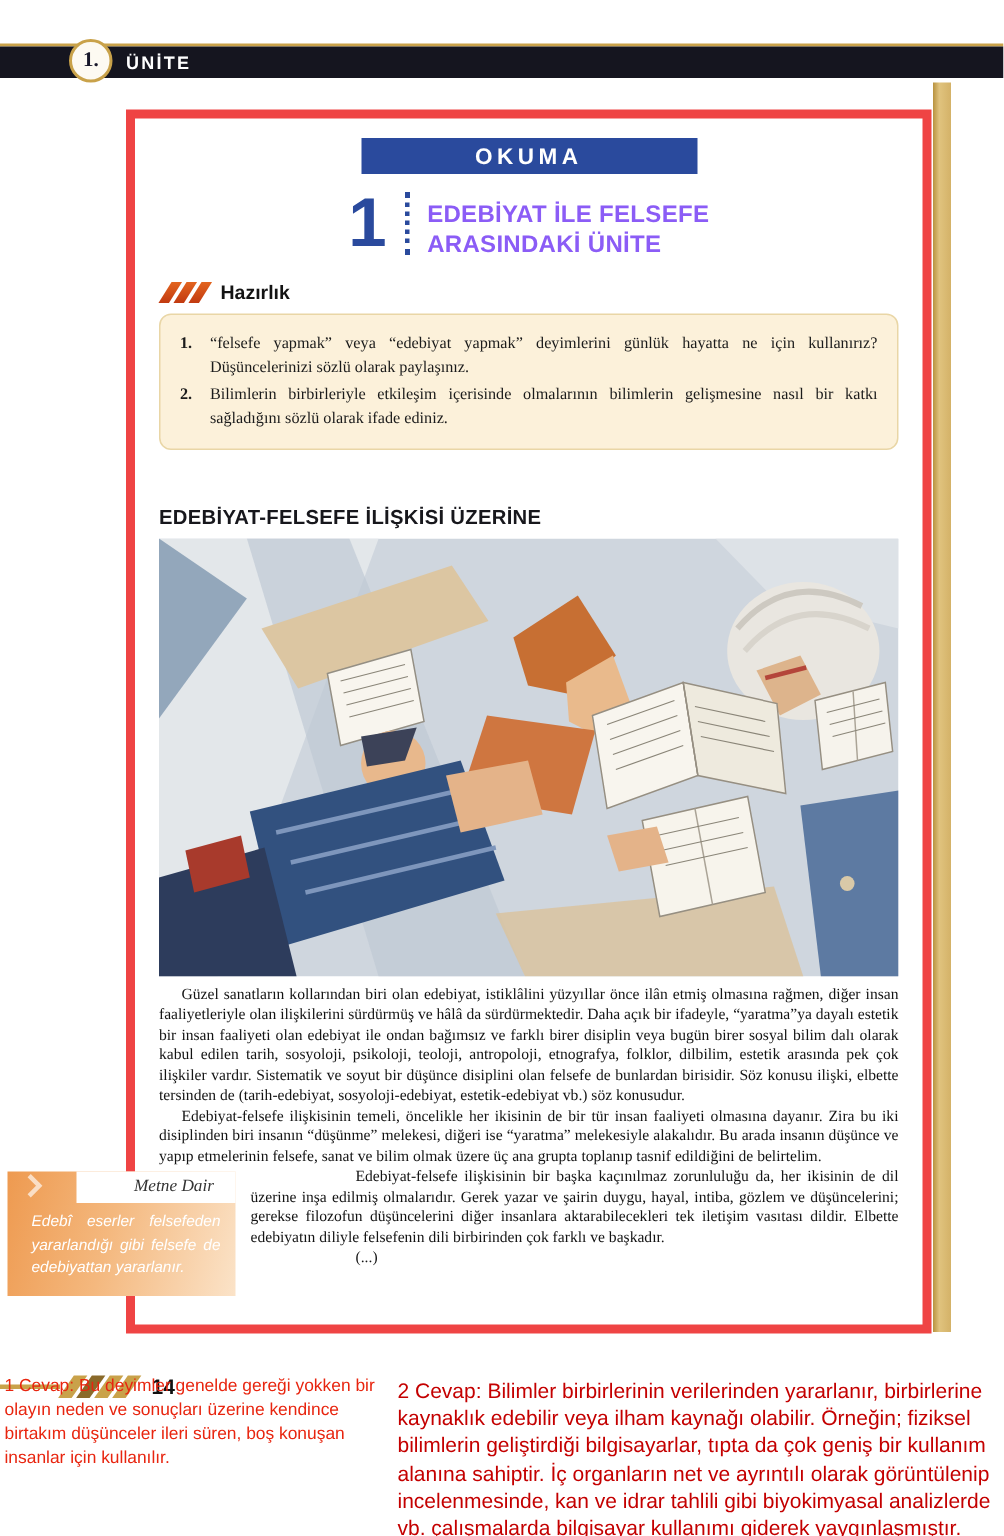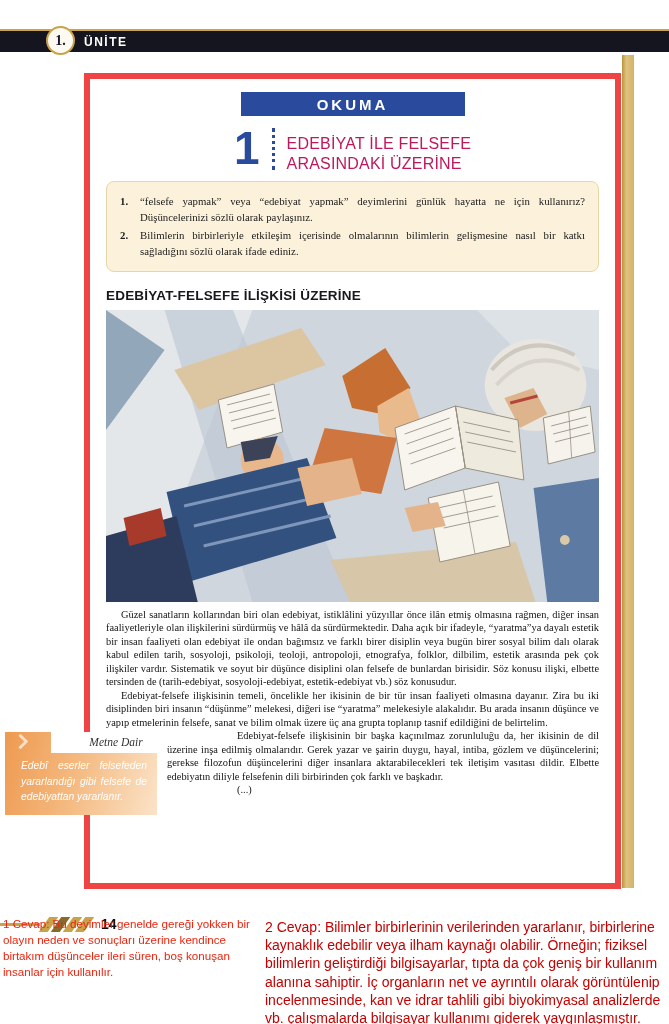--- a/index.html
+++ b/index.html
@@ -24,36 +24,36 @@
           border:6px solid #ef4444; padding:0 16px; }
 
   .okuma { width:224px; height:24px; margin:13px auto 0; background:#2a4a9d; color:#ffffff;
            font-family:"Liberation Sans", sans-serif; font-weight:bold; font-size:15px;
            letter-spacing:3px; display:flex; align-items:center; justify-content:center; }
 
   .lesson-head { display:flex; justify-content:center; align-items:center; gap:12px; margin-top:7px; }
   .lesson-num { font-family:"Liberation Sans", sans-serif; font-weight:bold; font-size:46px;
                 color:#2a4a9d; line-height:0.95; }
   .lesson-divider { height:42px; border-left:3px dotted #2a4a9d; }
-  .lesson-title { font-family:"Liberation Sans", sans-serif; font-weight:normal; color:#be185d;
+  .lesson-title { font-family:"Liberation Sans", sans-serif; font-weight:bold; color:#8b5cf6;
                   font-size:16px; line-height:1.25; letter-spacing:.2px;margin-top:11px; }
 
   .hazirlik-row { display:flex; align-items:center; gap:8px; margin-top:13px; margin-left:4px; }
   .slash-icon { display:flex; gap:3px; margin-right:2px; }
   .slash { width:7px; height:14px; transform:skewX(-32deg);
            background:linear-gradient(#e2641f,#c23a10); }
   .hazirlik-label { font-family:"Liberation Sans", sans-serif; font-weight:bold; font-size:13px; color:#141414; }
 
   .questions { margin-top:7px; background:#fcf1da; border:1px solid #e9d6a6; border-radius:8px;
                padding:9px 13px 11px; }
   .q-item { display:flex; gap:7px; font-size:10.8px; line-height:1.45; text-align:justify;
             color:#1b1b1b; margin-top:3px; }
   .q-num { font-weight:bold; min-width:13px; }
 
-  .article-heading { margin-top:16px; font-family:"Liberation Sans", sans-serif; font-weight:bold;
+  .article-heading { margin-top:37px; font-family:"Liberation Sans", sans-serif; font-weight:bold;
                      font-size:13.5px; color:#17171c; letter-spacing:.2px; }
 
   .illustration { display:block; margin-top:7px; width:100%; height:292px; }
 
   .article { margin-top:6px; font-size:10.4px; line-height:1.3; text-align:justify; color:#131313; }
   .article p { text-indent:15px; }
   .article p.p3 { text-indent:70px; }
   .ellipsis-line { text-indent:70px; }
 
   
@@ -98,24 +98,32 @@
 
   <div class="page">
 
     <div class="okuma">OKUMA</div>
 
     <div class="lesson-head">
       <div class="lesson-num">1</div>
       <div class="lesson-divider"></div>
       <div class="lesson-title">
         <div>EDEBİYAT İLE FELSEFE</div>
-        <div>ARASINDAKİ ÜZERİNE</div>
-      </div>
-    </div>
-
+        <div>ARASINDAKİ ÜNİTE</div>
+      </div>
+    </div>
+
+    <div class="hazirlik-row">
+      <span class="slash-icon">
+        <span class="slash"></span>
+        <span class="slash"></span>
+        <span class="slash"></span>
+      </span>
+      <span class="hazirlik-label">Hazırlık</span>
+    </div>
 
     <div class="questions">
       <div class="q-item">
         <span class="q-num">1.</span>
         <span>“felsefe yapmak” veya “edebiyat yapmak” deyimlerini günlük hayatta ne için kullanırız? Düşüncelerinizi sözlü olarak paylaşınız.</span>
       </div>
       <div class="q-item">
         <span class="q-num">2.</span>
         <span>Bilimlerin birbirleriyle etkileşim içerisinde olmalarının bilimlerin gelişmesine nasıl bir katkı sağladığını sözlü olarak ifade ediniz.</span>
       </div>

